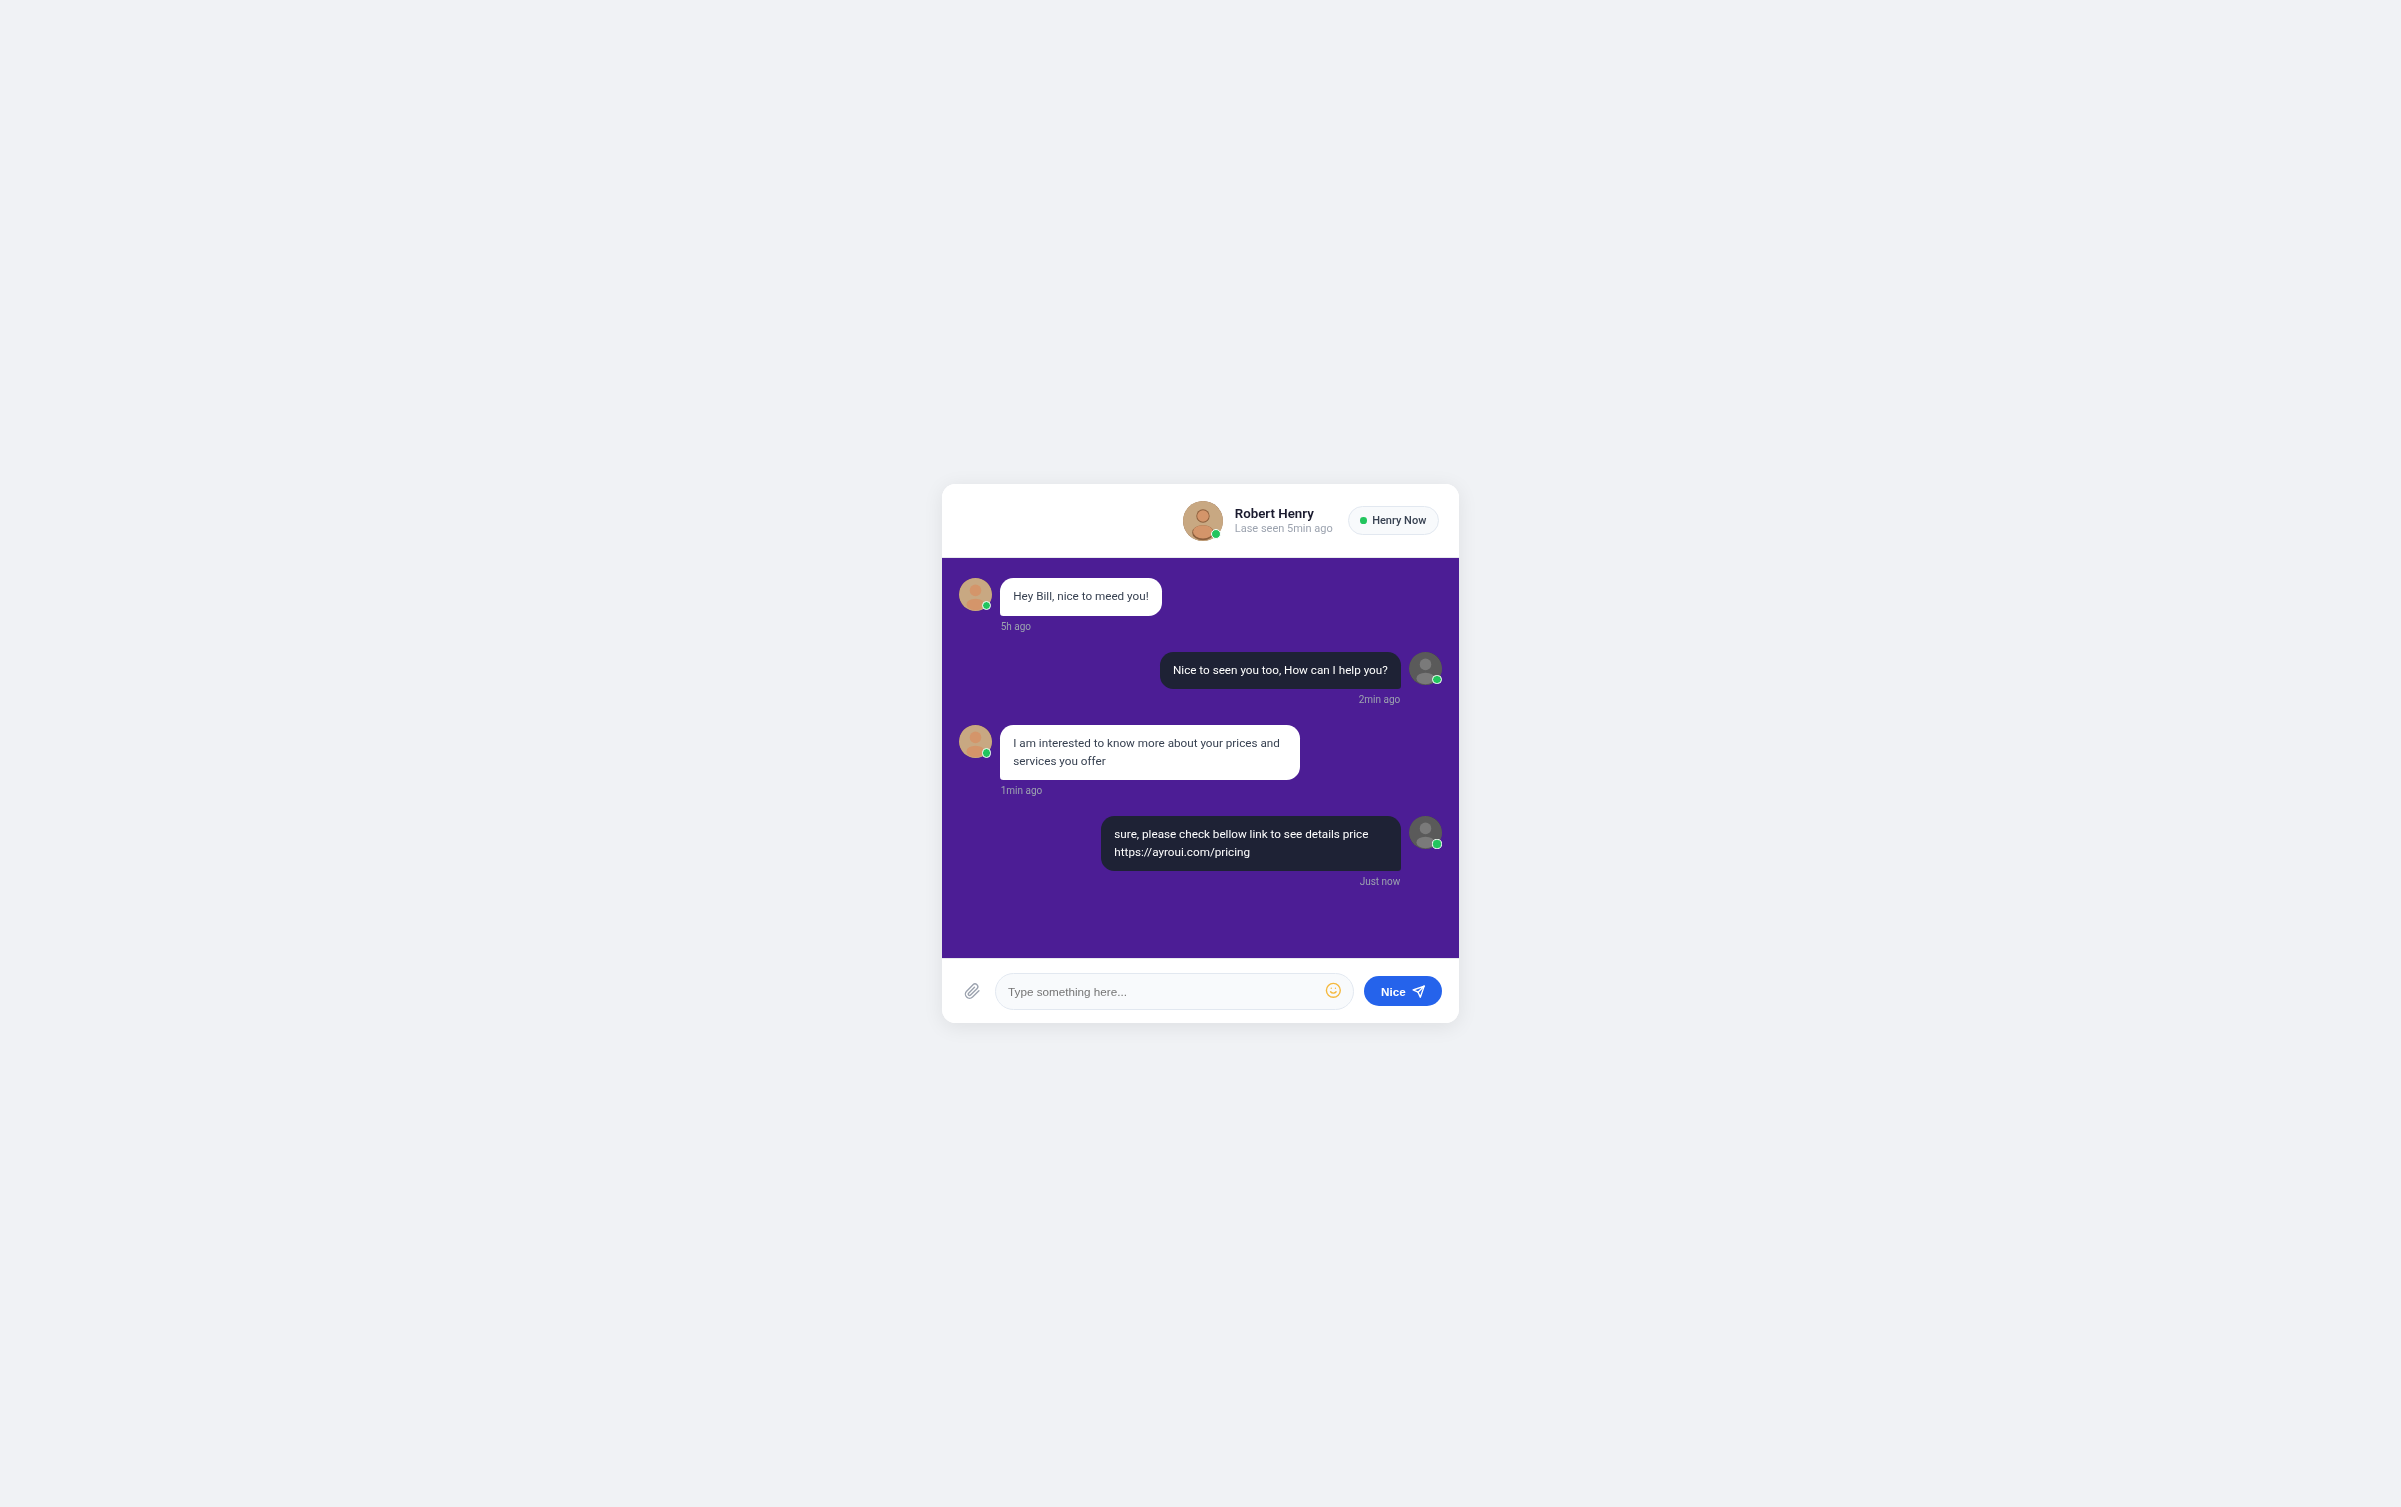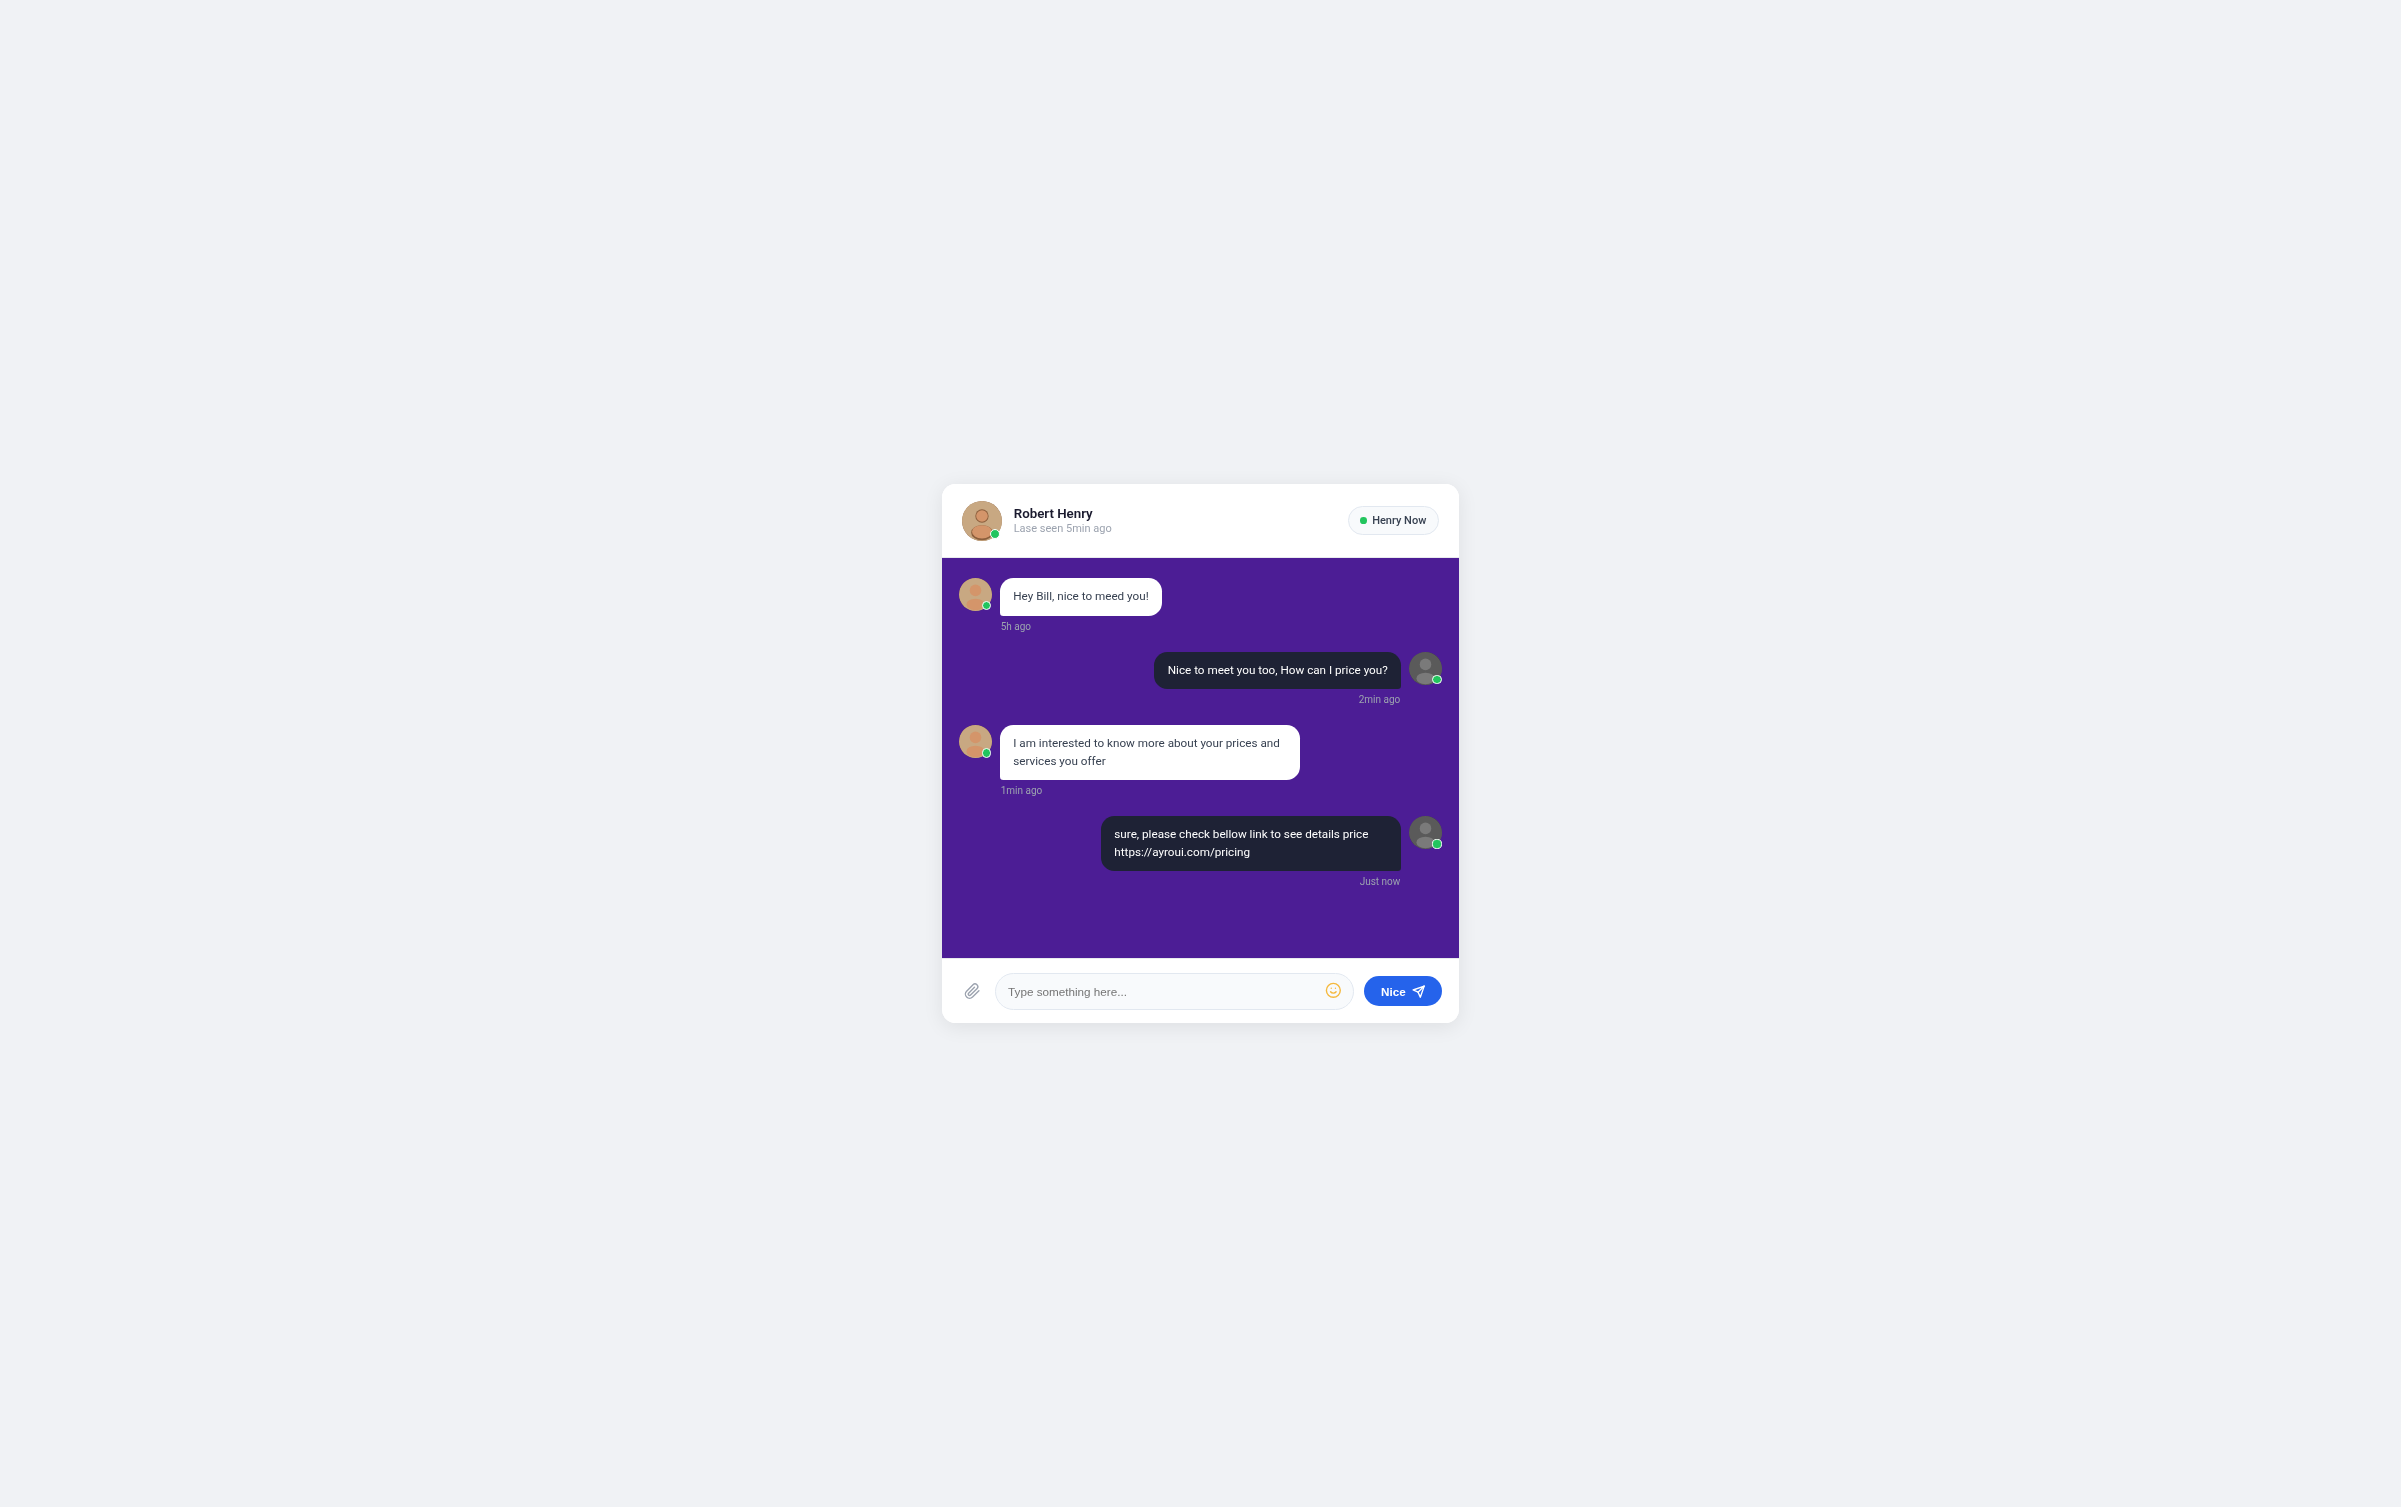--- a/index.html
+++ b/index.html
@@ -22,21 +22,21 @@
       background: #ffffff;
       border-radius: 13.3px;
       box-shadow: 0 3.3px 20px rgba(0,0,0,0.08);
       overflow: hidden;
     }
 
     
     .chat-header {
       display: flex;
       align-items: center;
-      justify-content: space-between;
+      justify-content: flex-end;
       padding: 16.7px 20px;
       background: #ffffff;
       border-bottom: 0.8px solid #e8eaed;
       gap: 15px;
     }
 
     .header-left {
       display: flex;
       align-items: center;
       gap: 11.7px;
@@ -334,21 +334,21 @@
           <div class="avatar-img-small avatar-bill">
             <svg viewBox="0 0 40 40" xmlns="http://www.w3.org/2000/svg" style="width:100%;height:100%;border-radius:50%;">
               <rect width="40" height="40" rx="20" fill="#5a5a5a"></rect>
               <circle cx="20" cy="15" r="7" fill="#7a7a7a"></circle>
               <ellipse cx="20" cy="32" rx="11" ry="7" fill="#7a7a7a"></ellipse>
             </svg>
           </div>
           <div class="online-dot-small"></div>
         </div>
         <div class="bubble bubble-outgoing">
-          <span>Nice to meet you too, How can I price you?</span>
+          <span>Nice to seen you too, How can I help you?</span>
         </div>
       </div>
       <div class="timestamp timestamp-outgoing">2min ago</div>
     </div>
 
     <div class="message-group">
       <div class="message-row">
         <div class="relative-avatar-wrapper">
           <div class="avatar-img-small avatar-robert">
             <svg viewBox="0 0 40 40" xmlns="http://www.w3.org/2000/svg" style="width:100%;height:100%;border-radius:50%;">

